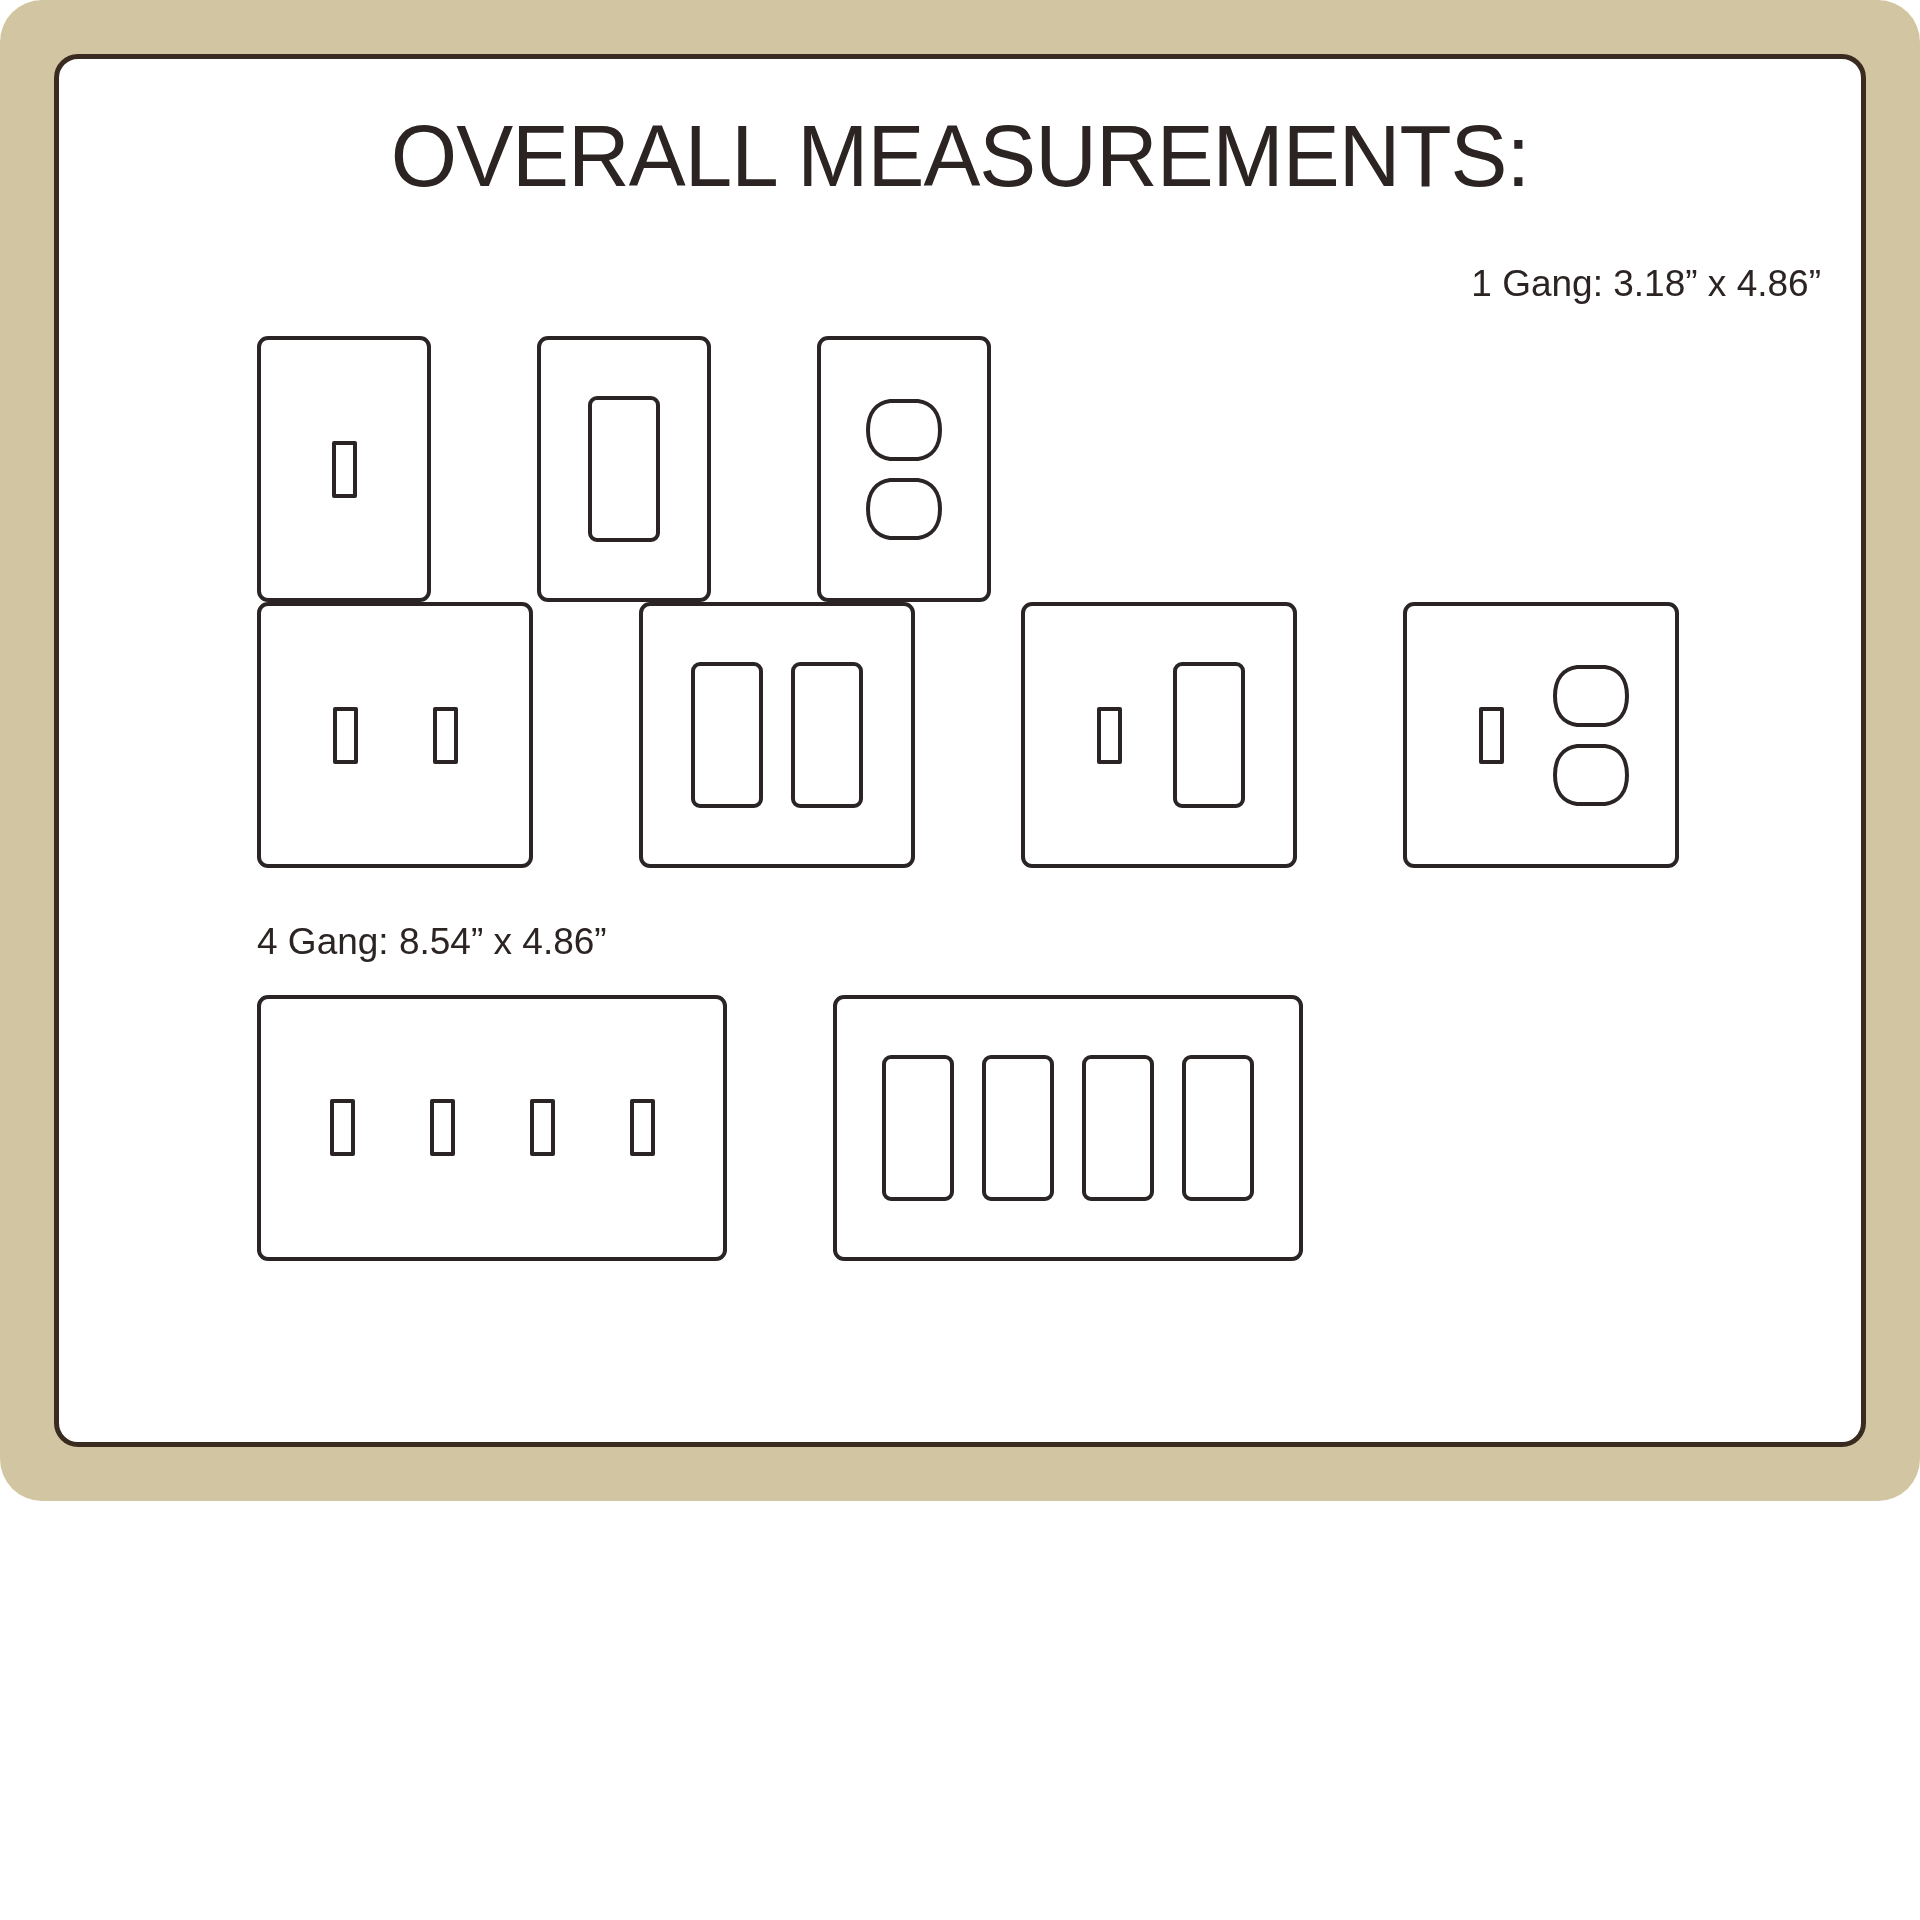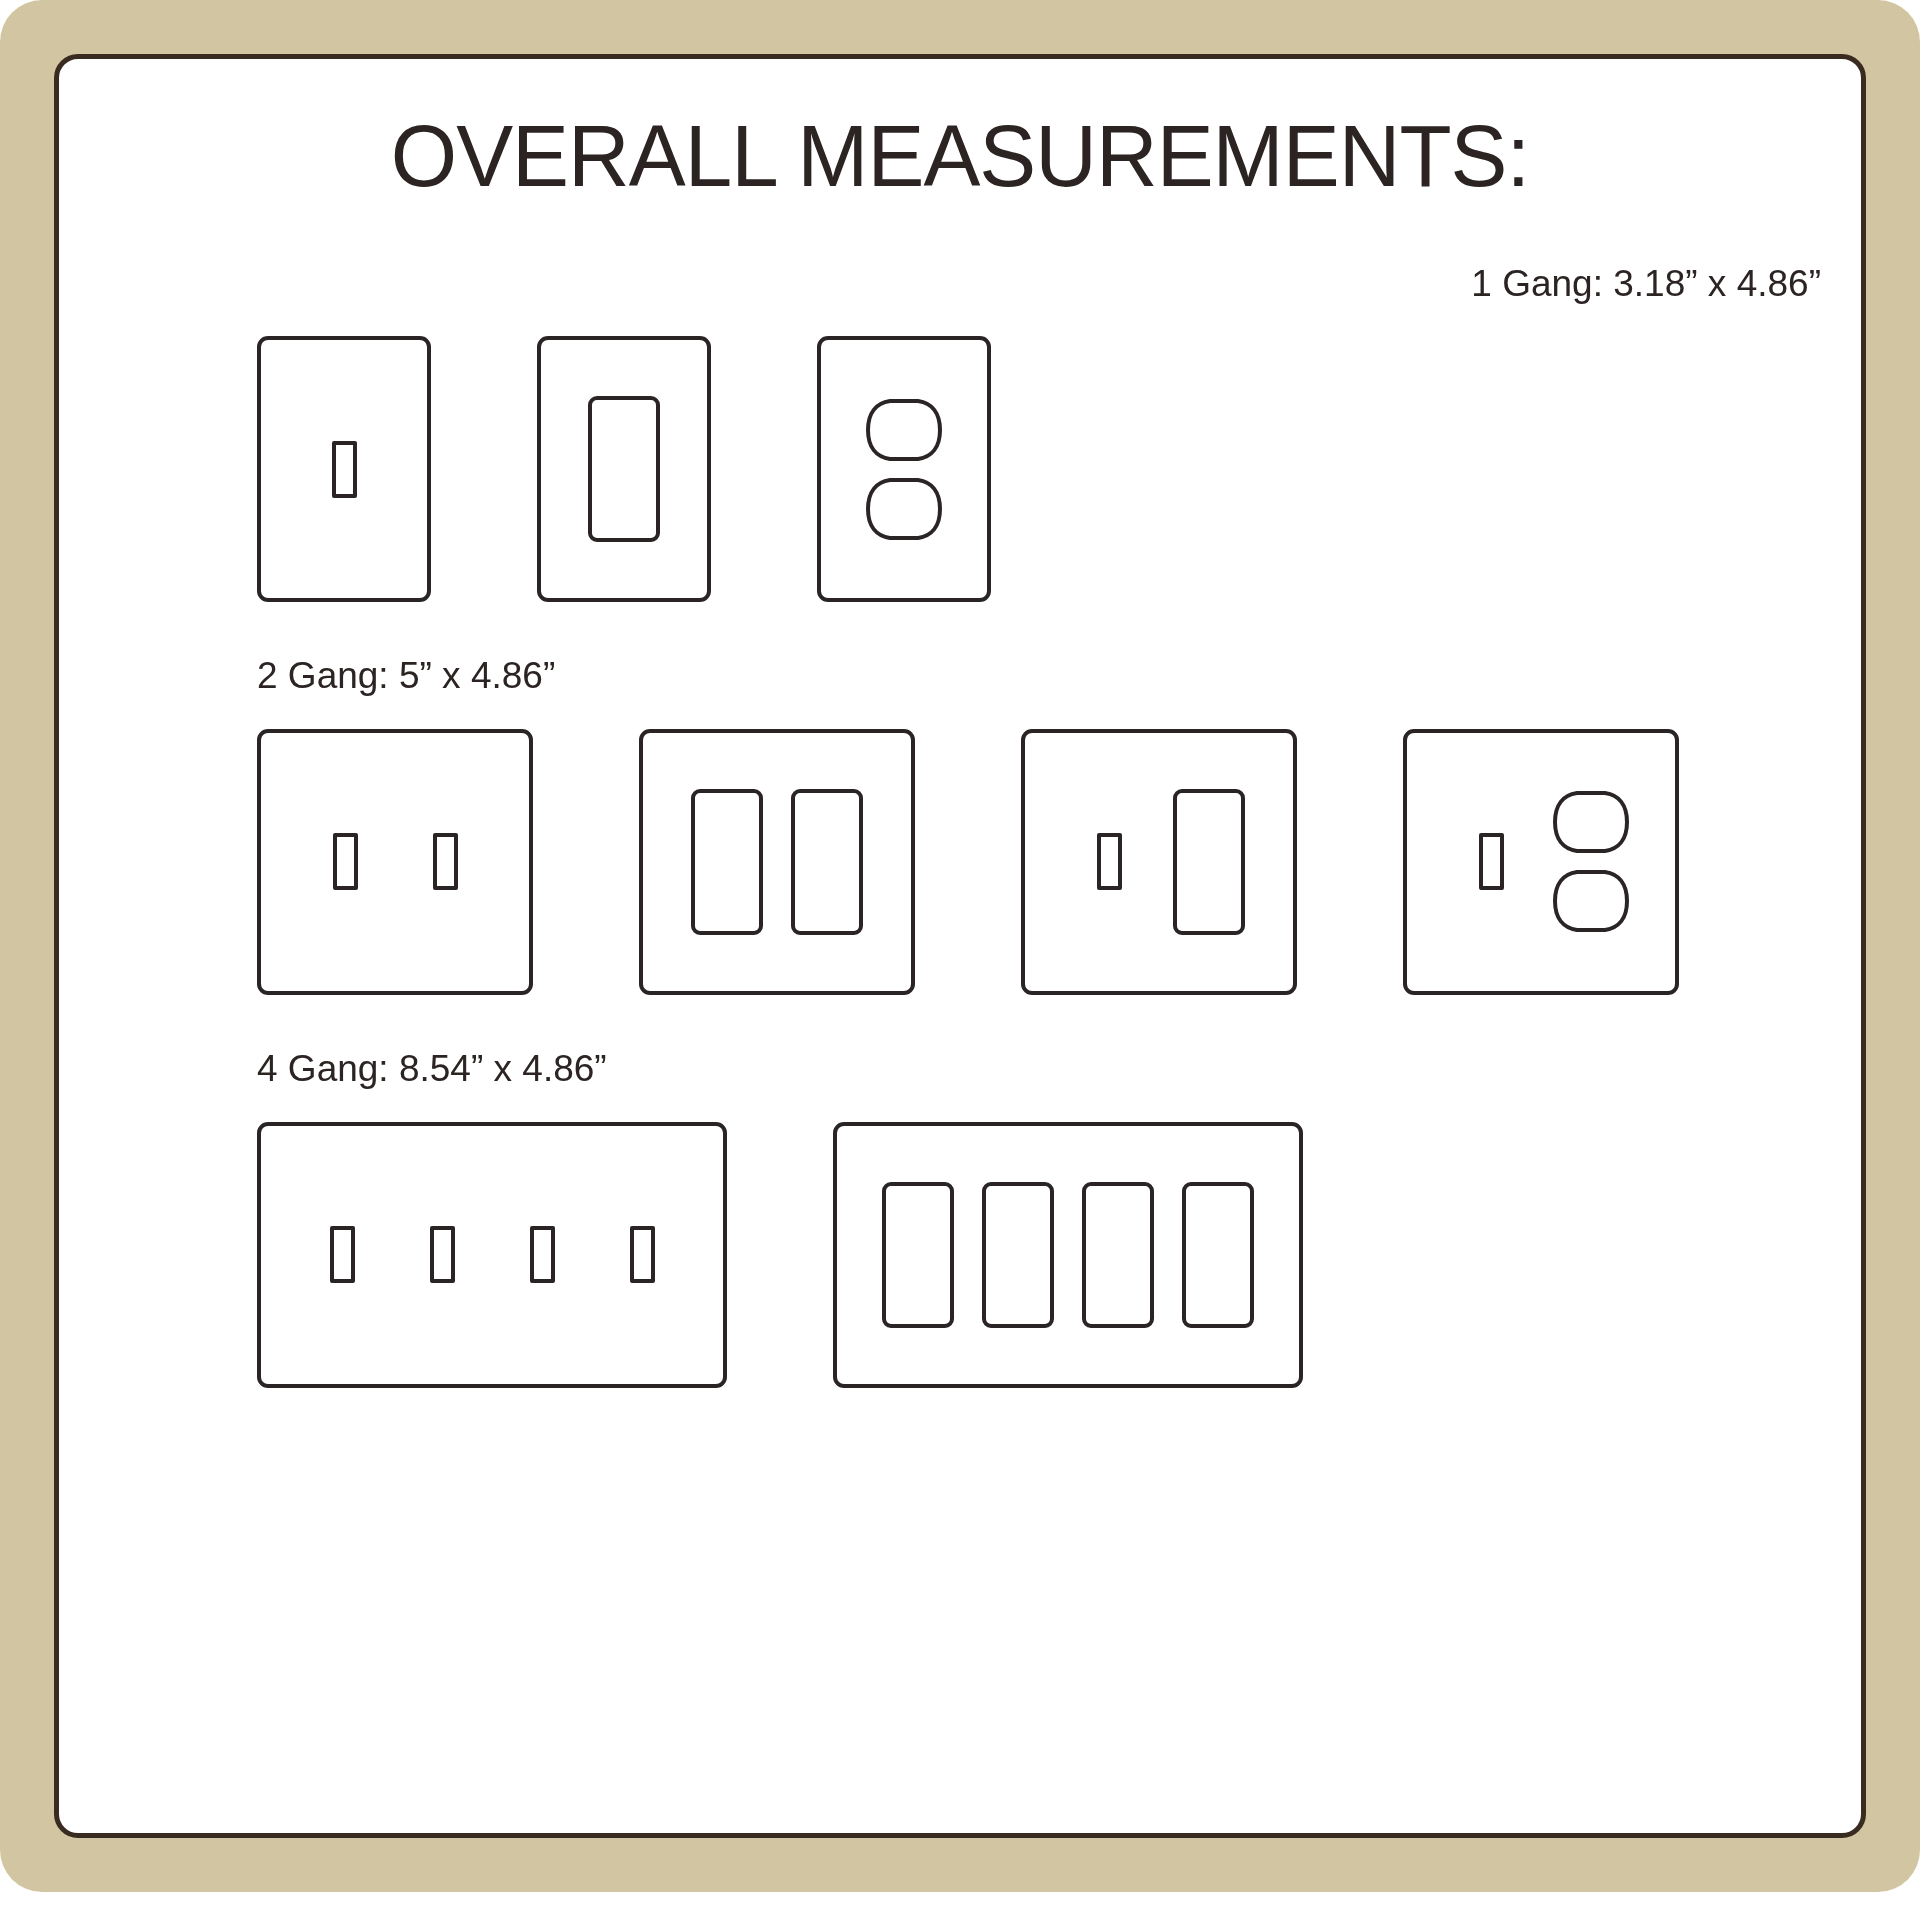--- a/index.html
+++ b/index.html
@@ -4,21 +4,21 @@
 <style>
   html, body {
     margin: 0;
     padding: 0;
     background: #ffffff;
     font-family: "Liberation Sans", sans-serif;
   }
   .stage {
     position: relative;
     width: 1920px;
-    height: 1892px;
+    height: 1501px;
     background: #ffffff;
     overflow: hidden;
   }
   .frame {
     position: absolute;
     inset: 0;
     background: var(--frame-color, #d2c6a2);
     border-radius: 42px;
   }
   .panel {
@@ -129,21 +129,20 @@
                     <svg class="outlet" width="76" height="62" viewBox="0 0 76 62">
                       <path d="M24 2 L52 2 C66 4 74 14 74 31 C74 48 66 58 52 60 L24 60 C10 58 2 48 2 31 C2 14 10 4 24 2 Z" fill="none" stroke="#2a2425" stroke-width="4" stroke-linejoin="round"></path>
                     </svg>
                   </div>
                 </div>
               </div>
             </div>
   </section>
 
   <section class="section">
-    <div class="section-label">2 Gang: 5” x 4.86”</div>
     <div class="plate-row">
               <div class="plate gang-2">
                 <div class="cell">
                   <div class="toggle"></div>
                 </div>
                 <div class="cell">
                   <div class="toggle"></div>
                 </div>
               </div>
               <div class="plate gang-2">

